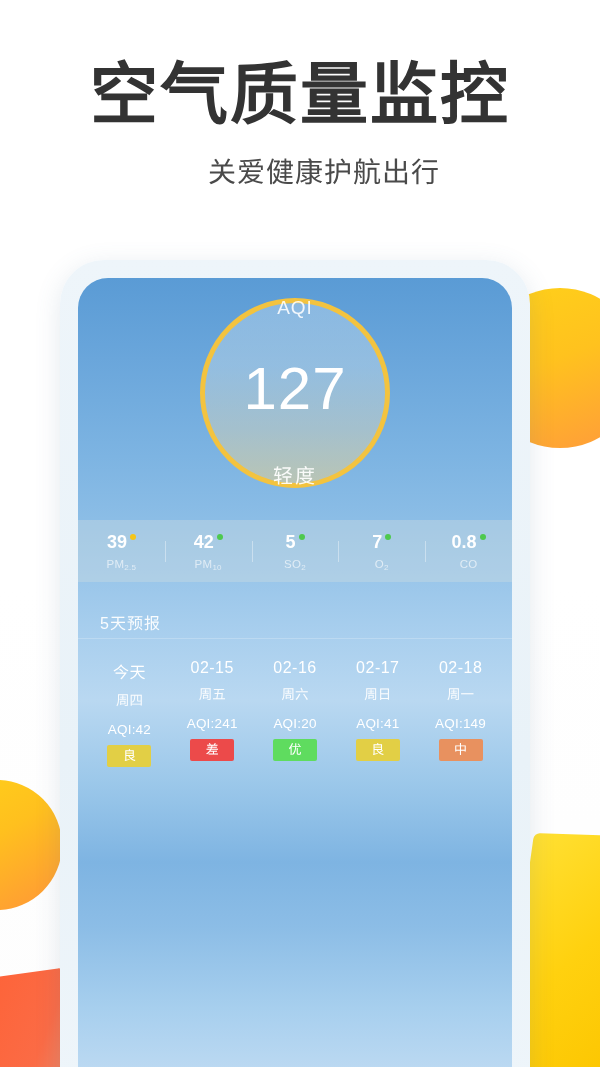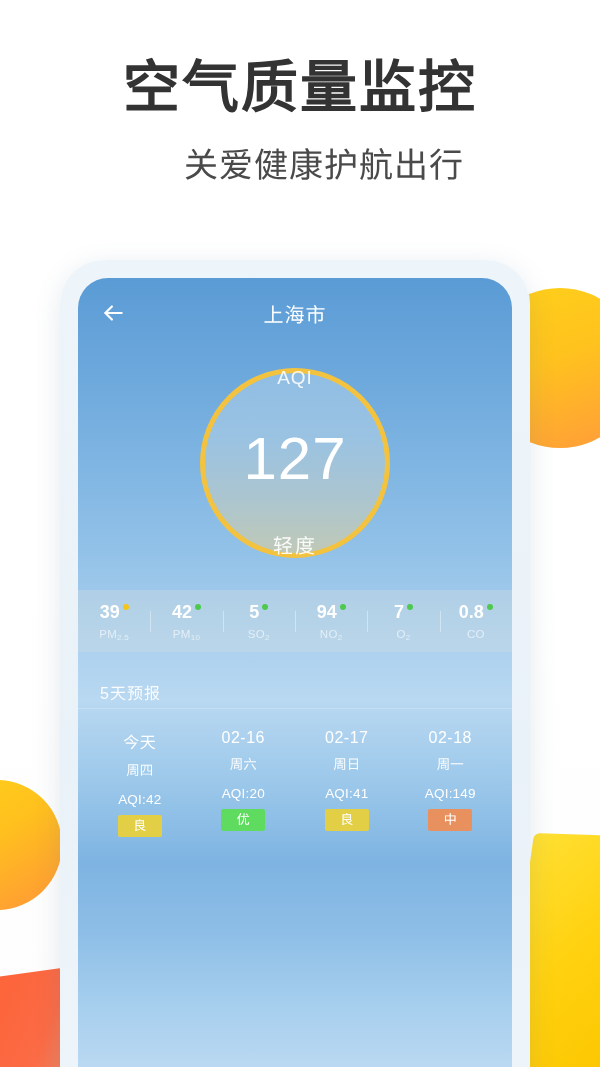--- a/index.html
+++ b/index.html
@@ -69,29 +69,29 @@
   
   .headline-block {
     position: absolute;
     z-index: 5;
     top: 56px;
     left: 0;
     width: 600px;
     text-align: center;
   }
   .headline-title {
-    font-size: 57px;
+    font-size: 68px;
     font-weight: 700;
     letter-spacing: 2px;
     color: #333333;
     line-height: 1.12;
     margin: 0;
   }
   .headline-sub {
-    font-size: 34px;
+    font-size: 28px;
     font-weight: 400;
     color: #4a4a4a;
     letter-spacing: 1px;
     margin: 18px 0 0 0;
     padding-left: 48px;
   }
 
   
   .phone-frame {
     position: absolute;
@@ -312,27 +312,20 @@
   <div class="deco deco-bottom-left"></div>
 
   <div class="headline-block">
     <h1 class="headline-title">空气质量监控</h1>
     <p class="headline-sub">关爱健康护航出行</p>
   </div>
 
   <div class="phone-frame">
     <div class="phone-screen">
 
-      <div class="appbar">
-        <svg class="back-icon" viewBox="0 0 24 24" fill="none" stroke="#ffffff" stroke-width="2" stroke-linecap="round" stroke-linejoin="round">
-          <line x1="20" y1="12" x2="5" y2="12"></line>
-          <polyline points="11,18 5,12 11,6"></polyline>
-        </svg>
-        <div class="appbar-title">上海市</div>
-      </div>
 
 
       <div class="aqi-wrap">
         <div class="aqi-dial">
           <div class="aqi-label">AQI</div>
           <div class="aqi-value">127</div>
           <div class="aqi-level">轻度</div>
         </div>
       </div>
 
@@ -353,45 +346,39 @@
           </div>
           <div class="pollutant">
             <div class="pollutant-top">
               <span class="pollutant-value">5</span>
               <span class="pollutant-dot" style="background: rgb(78, 201, 78);"></span>
             </div>
             <div class="pollutant-name">SO<sub>2</sub></div>
           </div>
           <div class="pollutant">
             <div class="pollutant-top">
-              <span class="pollutant-value">94</span>
-              <span class="pollutant-dot" style="background: rgb(78, 201, 78);"></span>
-            </div>
-            <div class="pollutant-name">NO<sub>2</sub></div>
-          </div>
-          <div class="pollutant">
-            <div class="pollutant-top">
               <span class="pollutant-value">7</span>
               <span class="pollutant-dot" style="background: rgb(78, 201, 78);"></span>
             </div>
             <div class="pollutant-name">O<sub>2</sub></div>
           </div>
           <div class="pollutant">
             <div class="pollutant-top">
               <span class="pollutant-value">0.8</span>
               <span class="pollutant-dot" style="background: rgb(78, 201, 78);"></span>
             </div>
             <div class="pollutant-name">CO</div>
           </div>
         </div>
 
       <div class="forecast">
         <div class="forecast-header">5天预报</div>
         <div class="forecast-days" id="forecast-days">
             <div class="forecast-day"><div class="fd-date">今天</div><div class="fd-week">周四</div><div class="fd-aqi">AQI:42</div><div class="fd-badge" style="background: rgb(226, 207, 69);">良</div></div>
+            <div class="forecast-day"><div class="fd-date">02-15</div><div class="fd-week">周五</div><div class="fd-aqi">AQI:241</div><div class="fd-badge" style="background: rgb(236, 74, 74);">差</div></div>
             <div class="forecast-day"><div class="fd-date">02-16</div><div class="fd-week">周六</div><div class="fd-aqi">AQI:20</div><div class="fd-badge" style="background: rgb(95, 220, 95);">优</div></div>
             <div class="forecast-day"><div class="fd-date">02-17</div><div class="fd-week">周日</div><div class="fd-aqi">AQI:41</div><div class="fd-badge" style="background: rgb(226, 207, 69);">良</div></div>
             <div class="forecast-day"><div class="fd-date">02-18</div><div class="fd-week">周一</div><div class="fd-aqi">AQI:149</div><div class="fd-badge" style="background: rgb(232, 145, 95);">中</div></div>
           </div>
       </div>
 
     </div>
   </div>
 
 </div>

